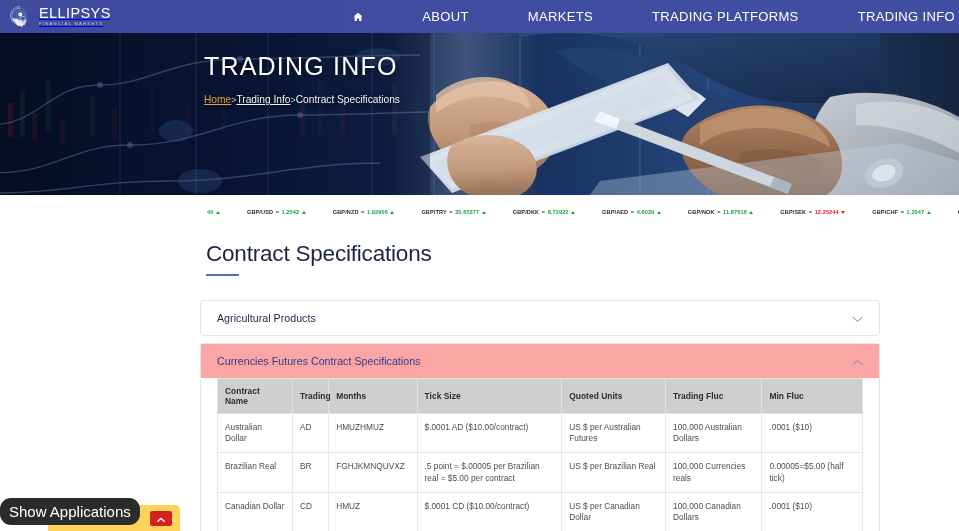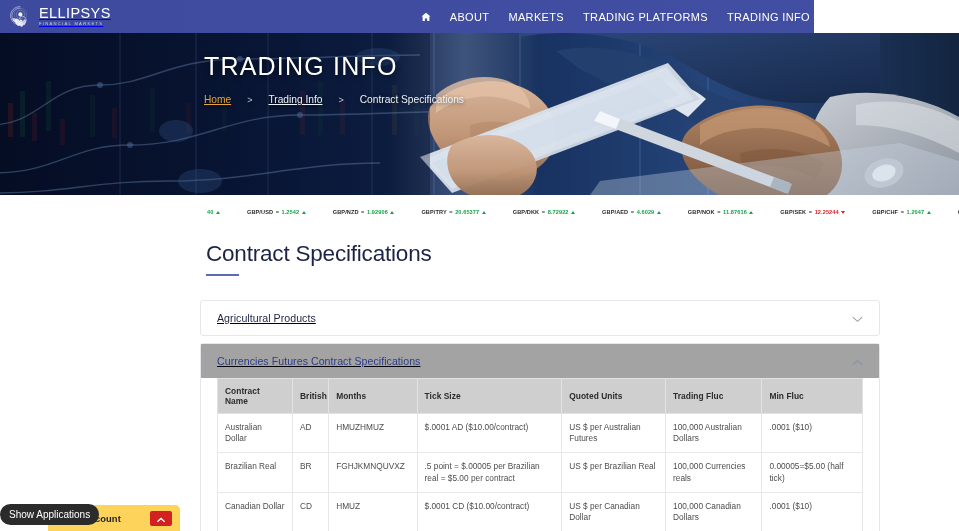--- a/index.html
+++ b/index.html
@@ -8,21 +8,21 @@
     margin: 0; padding: 0;
     width: 959px; height: 531px;
     overflow: hidden;
     background: #ffffff;
     font-family: "Liberation Sans", sans-serif;
   }
 
   
   .topnav {
     position: absolute; top: 0; left: 0;
-    width: 814px; height: 33px;
+    width: 959px; height: 33px;
     background: linear-gradient(90deg,#3d4a9e 0%,#3f4c9f 40%,#414ea1 100%);
     display: flex; align-items: center;
     z-index: 30;
   }
   .logo-wrap {
     display: flex; align-items: center;
     margin-left: 8px; gap: 5px;
   }
   .logo-mark { width: 26px; height: 26px; display: block; }
   .logo-text { display: flex; flex-direction: column; line-height: 1; }
@@ -32,23 +32,24 @@
   }
   .logo-sub {
     color: #c9cde8; font-size: 4.2px; letter-spacing: 1.25px;
     margin-top: 1.5px;
   }
   .nav-items {
     margin-left: auto; display: flex; align-items: center;
     gap: 19px; padding-right: 4px;
   }
   .nav-item {
-    color: #ffffff; font-size: 11px; letter-spacing: .35px;
+    color: #ffffff; font-size: 13px; letter-spacing: .35px;
     text-decoration: none; white-space: nowrap;
     font-weight: 400;
+    margin-left: 40px;
   }
   .nav-home svg { display: block; }
 
   
   .hero {
     position: absolute; top: 33px; left: 0;
     width: 959px; height: 162px;
     overflow: hidden;
     background: #0a1636;
   }
@@ -56,21 +57,21 @@
   .hero-overlay-text {
     position: absolute; left: 204px; top: 21px;
     z-index: 5;
   }
   .hero-title {
     color: #ffffff; font-size: 25px; font-weight: 300;
     letter-spacing: 1.2px; line-height: 1;
     text-shadow: 0 1px 5px rgba(0,0,0,.55);
   }
   .breadcrumb {
-    margin-top: 15px; display: flex; align-items: center; gap: 16px;
+    margin-top: 15px; display: flex; align-items: center; gap: 0;
     font-size: 10.2px; color: #e4e9f4;
     text-shadow: 0 1px 4px rgba(0,0,0,.6);
   }
   .bc-home { color: #e8a33a; }
   .bc-sep { color: #c3cbdd; font-size: 9px; }
   .bc-item { color: #eef2fa; }
 
   
   .ticker {
     position: absolute; top: 196px; left: 0;
@@ -124,23 +125,22 @@
   .acc-card {
     background: #ffffff;
     border: 1px solid #e4e7ec;
     border-radius: 3px;
     margin-bottom: 7px;
   }
   .acc-head {
     height: 34px; display: flex; align-items: center;
     padding: 0 16px;
     cursor: pointer;
-    text-decoration: underline;
-  }
-  .acc-head-open { background: #a3a3a3; gap: 32px; }
+  }
+  .acc-head-open { background: #fca5a5; gap: 32px; }
   .acc-title {
     font-size: 10.6px; color: #1b2447; font-weight: 400;
     letter-spacing: .05px;
   }
   .acc-title-open { color: #2d3c8c; }
   .acc-chev { margin-left: auto; display: block; }
 
   
   .acc-body { padding: 0 16px 10px 16px; }
   table.spec {
@@ -192,21 +192,21 @@
   .float-btn {
     margin-left: auto;
     width: 22px; height: 15px;
     background: #d32020; border-radius: 2px;
     display: flex; align-items: center; justify-content: center;
     cursor: pointer;
   }
   .tooltip {
     position: absolute; left: 0; bottom: 6px;
     background: #2b2b2b; color: #ffffff;
-    font-size: 10px;
+    font-size: 15px;
     padding: 5px 9px;
     border-radius: 11px;
     white-space: nowrap;
     z-index: 50;
     text-align: center;
   }
 </style>
 </head>
 <body>
 
@@ -488,21 +488,21 @@
             <col class="col-sym">
             <col class="col-mon">
           <col class="col-tick">
             <col class="col-quot">
             <col class="col-trad">
             <col class="col-minf">
         </colgroup>
         <thead>
           <tr>
             <th>Contract Name</th>
-            <th>British</th>
+            <th>Trading</th>
             <th>Months</th>
             <th>Tick Size</th>
             <th>Quoted Units</th>
             <th>Trading Fluc</th>
             <th>Min Fluc</th>
           </tr>
         </thead>
         <tbody>
           <tr>
             <td>Australian Dollar</td>

